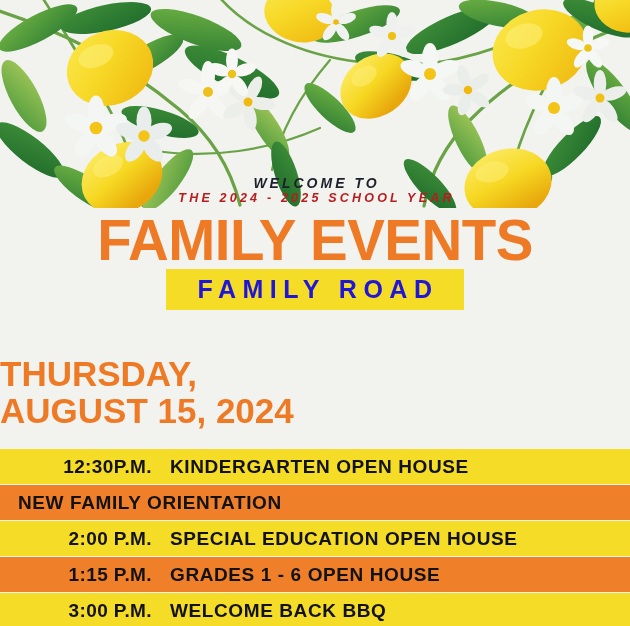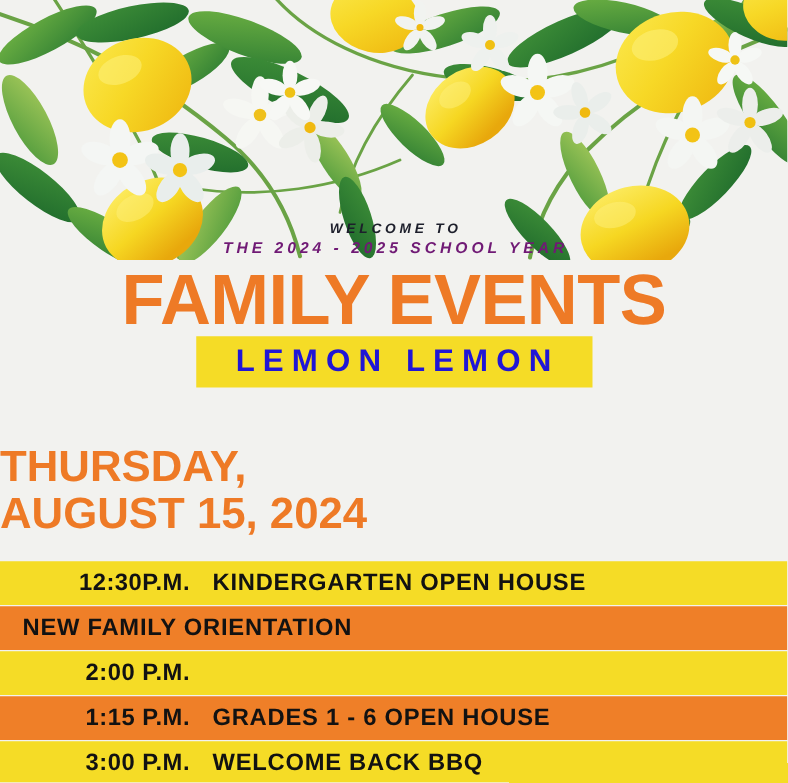--- a/index.html
+++ b/index.html
@@ -37,34 +37,34 @@
     position: absolute;
     top: 176px;
     left: 0;
     width: 630px;
     text-align: center;
   }
   .welcome-line1 {
     font-family: "Liberation Sans", sans-serif;
     font-style: italic;
     font-weight: bold;
-    font-size: 11px;
+    font-size: 14px;
     letter-spacing: 3.0px;
     color: #1d1f2b;
     line-height: 14px;
     white-space: nowrap;
     padding-left: 3px;
   }
   .welcome-line2 {
     font-family: "Liberation Sans", sans-serif;
     font-style: italic;
     font-weight: bold;
     font-size: 12.5px;
     letter-spacing: 3.2px;
-    color: #701a75;
+    color: #b91c1c;
     line-height: 16px;
     white-space: nowrap;
     padding-left: 3px;
   }
   #main-title {
     margin-top: 6px;
     font-family: "Liberation Sans", sans-serif;
     font-weight: bold;
     font-size: 57px;
     letter-spacing: -0.5px;
@@ -384,21 +384,21 @@
   </svg>
 
   <div id="heading-block">
     <div class="welcome-line1">WELCOME TO</div>
     <div class="welcome-line2">THE 2024 - 2025 SCHOOL YEAR</div>
     <div id="main-title">FAMILY EVENTS</div>
   </div>
 
   <div id="school-band-wrap">
     <div id="school-band">
-      <div id="school-name">LEMON LEMON</div>
+      <div id="school-name">FAMILY ROAD</div>
     </div>
   </div>
 
   <div id="date-block">
     <div class="date-line">THURSDAY,</div>
     <div class="date-line">AUGUST 15, 2024</div>
   </div>
 
   <div id="schedule">
 
@@ -406,20 +406,21 @@
       <div class="sched-time">12:30P.M.</div>
       <div class="sched-title">KINDERGARTEN OPEN HOUSE</div>
     </div>
 
     <div class="sched-row orange">
       <div class="sched-title">NEW FAMILY ORIENTATION</div>
     </div>
 
     <div class="sched-row yellow">
       <div class="sched-time">2:00 P.M.</div>
+      <div class="sched-title">SPECIAL EDUCATION OPEN HOUSE</div>
     </div>
 
     <div class="sched-row orange">
       <div class="sched-time">1:15 P.M.</div>
       <div class="sched-title">GRADES 1 - 6 OPEN HOUSE</div>
     </div>
 
     <div class="sched-row yellow">
       <div class="sched-time">3:00 P.M.</div>
       <div class="sched-title">WELCOME BACK BBQ</div>

